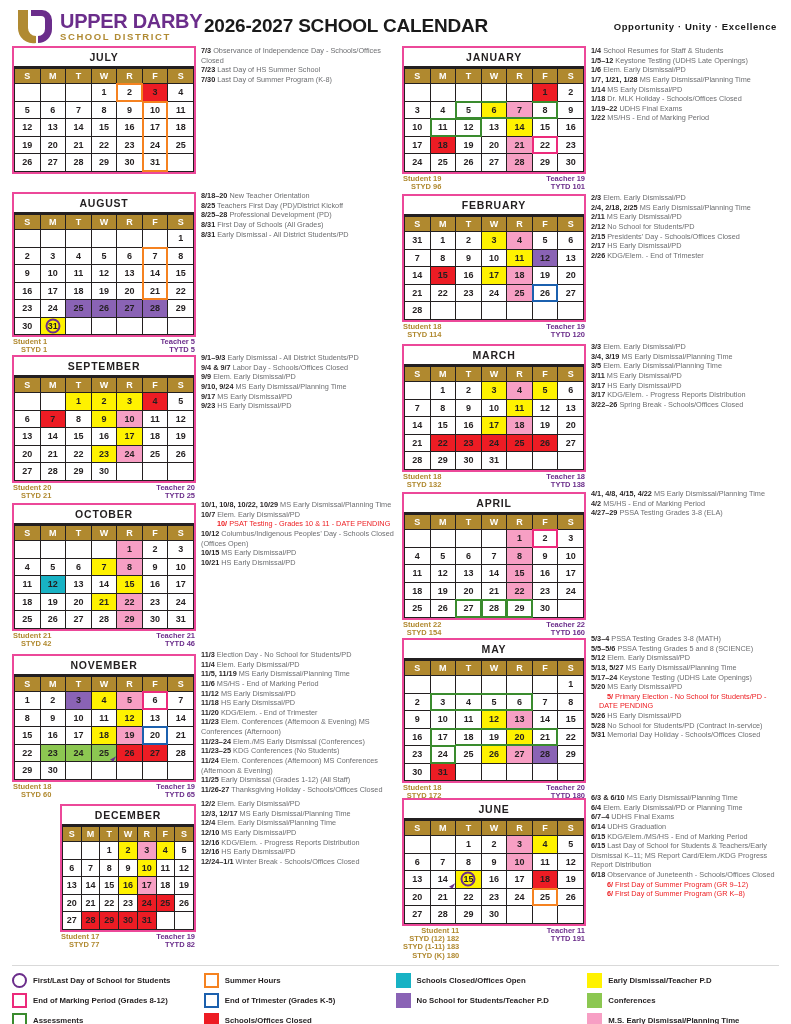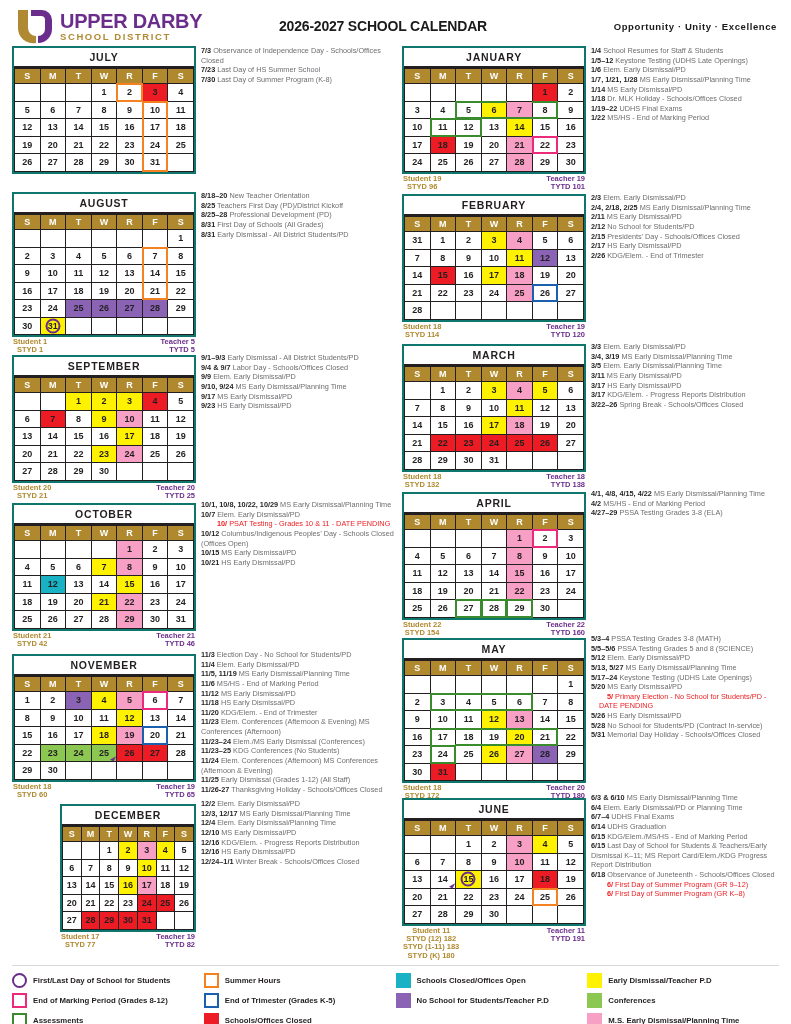--- a/index.html
+++ b/index.html
@@ -12,32 +12,32 @@
     overflow: hidden;
   }
 
   
   .header { display:flex; align-items:center; padding: 10px 14px 4px 14px; height:46px; }
   .logo-wrap { display:flex; align-items:center; gap:6px; width:190px; }
   .logo-mark { width:40px; height:36px; position:relative; flex:none; }
   .logo-text { line-height:1; }
   .logo-line1 { font-size:20px; font-weight:bold; letter-spacing:-0.3px; color:#6b2d8b; font-family:"Liberation Sans", sans-serif; }
   .logo-line2 { font-size:9.5px; font-weight:bold; letter-spacing:1.6px; color:#b08a32; margin-top:1px; }
-  .header-title { flex:1; text-align:center; font-size:14px; font-weight:bold; letter-spacing:-0.2px; color:#1a1a1a; }
+  .header-title { flex:1; text-align:left; font-size:19px; font-weight:bold; letter-spacing:-0.2px; color:#1a1a1a; }
   .header-tag { width:215px; text-align:right; font-size:9.5px; font-weight:bold; letter-spacing:0.6px; color:#1a1a1a; }
 
   
   .sheet { display:flex; padding: 0 12px; gap: 7px; }
   .col-left, .col-right { width:383px; display:flex; gap:5px; }
   .months { width:184px; flex:none; }
   .notes  { width:194px; flex:none; }
 
   
   .month { margin-bottom:3px; }
-  .month-box { border:2px solid #0f766e; }
+  .month-box { border:2px solid #ec4899; }
   .month-name {
     text-align:center; font-size:10.5px; font-weight:bold; letter-spacing:0.8px;
     padding:3px 0 3px 0; border-bottom:2px solid #231f20; background:#fff;
   }
   table.cal { border-collapse:collapse; width:100%; table-layout:fixed; }
   table.cal th {
     background:#b0892f; color:#fff; font-size:9px; font-weight:bold;
     height:15px; border:1px solid #231f20; text-align:center;
   }
   table.cal td {
@@ -76,21 +76,21 @@
     position:absolute; left:50%; top:50%; transform:translate(-50%,-50%);
     width:15px; height:15px; border:2.5px solid #6b2d8b; border-radius:50%;
   }
   
   td .arrow { position:absolute; right:1px; bottom:0px; width:0;height:0;
     border-left:4px solid transparent; border-right:0 solid transparent;
     border-bottom:6px solid #6b2d8b; transform:rotate(25deg); }
 
   
   .tally { display:flex; justify-content:space-between; font-size:7.5px; font-weight:bold; line-height:1.12; padding:1px 1px 0 1px; }
-  .tally .left  { color:#b0892f; text-align:center; }
+  .tally .left  { color:#b0892f; text-align:right; }
   .tally .right { color:#6b2d8b; text-align:right; }
 
   
   .note-block { font-size:7.3px; line-height:1.32; color:#6d6e71; margin-bottom:2px; }
   .note-line { margin:0; }
   .note-line b { color:#231f20; font-weight:bold; }
   .note-line.red, .note-line.red b { color:#ed2024;margin-left:8px; }
 
   
   .legend { margin: 6px 12px 0 12px; border-top:1px solid #d9d9d9; padding-top:7px; display:flex; }

